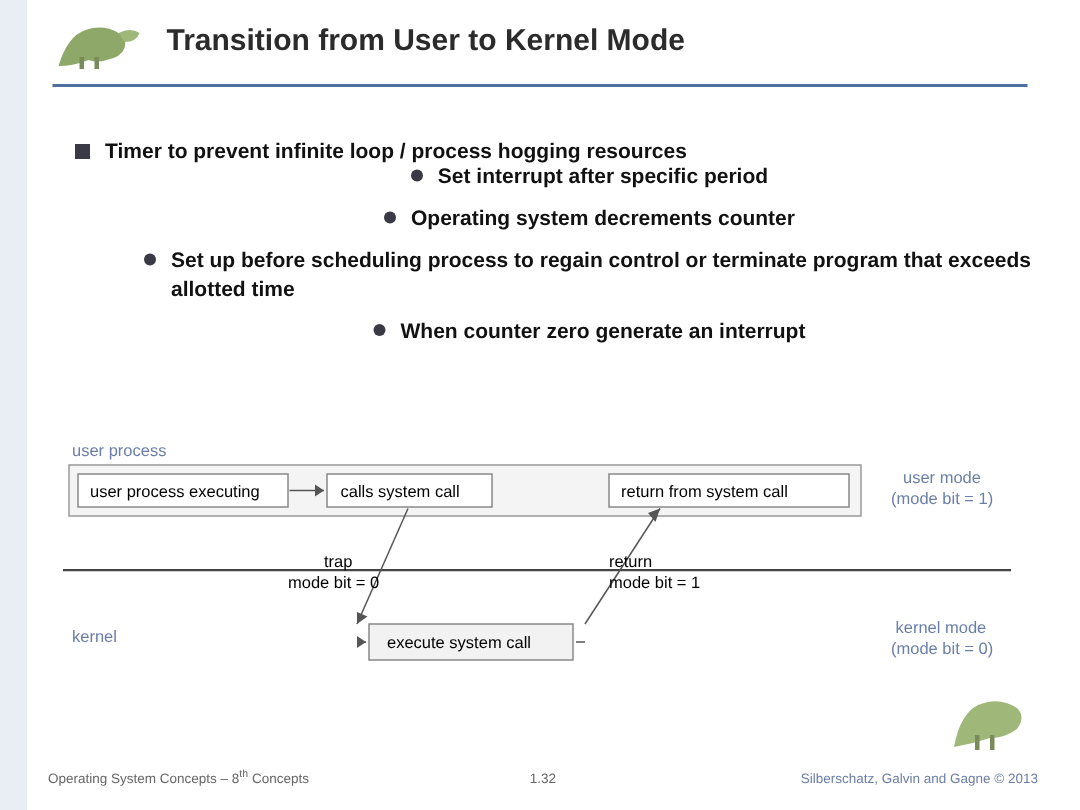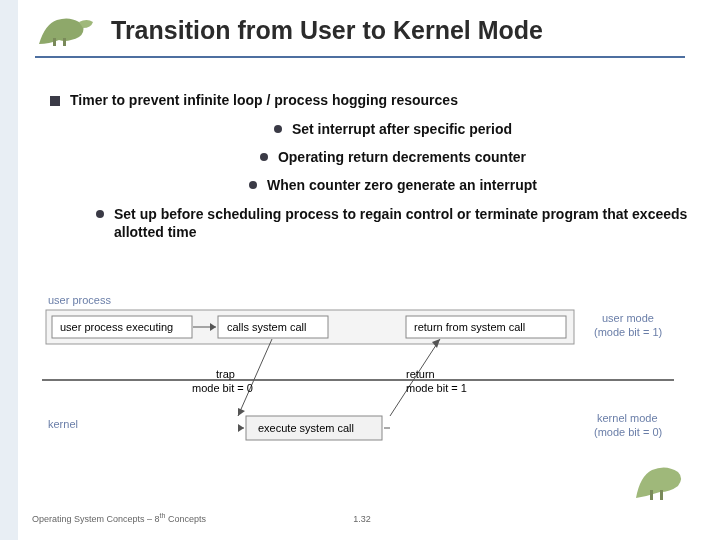--- a/index.html
+++ b/index.html
@@ -21,41 +21,40 @@
     position: absolute;
     left: 35px; top: 16px;
     width: 668px;
   }
   .dino-small {
     position: absolute;
     left: 0; top: -6px;
     width: 62px; height: 40px;
   }
   .title {
-    font-size: 25px;
+    font-size: 20px;
     font-weight: bold;
     color: #2b2b2b;
     margin-left: 76px;
   }
   .title-rule {
     position: absolute;
     left: 35px; top: 56px;
     width: 650px;
     border-top: 2px solid #4d6fa0;
   }
   .content {
     position: absolute;
     left: 50px; top: 92px;
     width: 640px;
     font-size: 14px;
     color: #111;
   }
   .b1 {
     display: flex;
-    margin-bottom: 12px;
   }
   .b1 .sq {
     width: 10px; height: 10px;
     background: #3a3a46;
     margin-top: 4px;
     margin-right: 10px;
     flex: none;
   }
   .b1 .txt { font-weight: bold; }
   .b2 {
@@ -117,29 +116,29 @@
   <div class="b1">
     <div class="sq"></div>
     <div class="txt">Timer to prevent infinite loop / process hogging resources</div>
   </div>
   <div class="b2">
     <div class="dot"></div>
     <div class="txt">Set interrupt after specific period</div>
   </div>
   <div class="b2">
     <div class="dot"></div>
-    <div class="txt">Operating return decrements counter</div>
+    <div class="txt">Operating system decrements counter</div>
+  </div>
+  <div class="b2">
+    <div class="dot"></div>
+    <div class="txt">Set up before scheduling process to regain control or terminate program that exceeds allotted time</div>
   </div>
   <div class="b2">
     <div class="dot"></div>
     <div class="txt">When counter zero generate an interrupt</div>
-  </div>
-  <div class="b2">
-    <div class="dot"></div>
-    <div class="txt">Set up before scheduling process to regain control or terminate program that exceeds allotted time</div>
   </div>
 </div>
 
 <svg class="diagram" viewBox="0 0 632 186" font-family="Arial" font-size="11">
   <text x="6" y="16" fill="#6a7ea8">user process</text>
   <rect x="4" y="22" width="528" height="34" fill="#f4f4f4" stroke="#999"></rect>
   <rect x="10" y="28" width="140" height="22" fill="#fff" stroke="#888"></rect>
   <text x="18" y="43">user process executing</text>
   <rect x="176" y="28" width="110" height="22" fill="#fff" stroke="#888"></rect>
   <text x="185" y="43">calls system call</text>
@@ -172,13 +171,14 @@
   <path d="M4 38 Q8 16 20 10 Q34 4 46 12 Q52 18 46 26 Q38 32 28 32 Q16 36 4 38 Z" fill="#9fb87a"></path>
   <rect x="18" y="30" width="3" height="10" fill="#7a8a5a"></rect>
   <rect x="28" y="30" width="3" height="10" fill="#7a8a5a"></rect>
 </svg>
 
 <div class="footer">
   <div class="left">
     <span>Operating System Concepts – 8</span><sup>th</sup><span> Concepts</span>
   </div>
   <div class="center">1.32</div>
+  <div class="right">Silberschatz, Galvin and Gagne © 2013</div>
 </div>
 
 </body></html>

